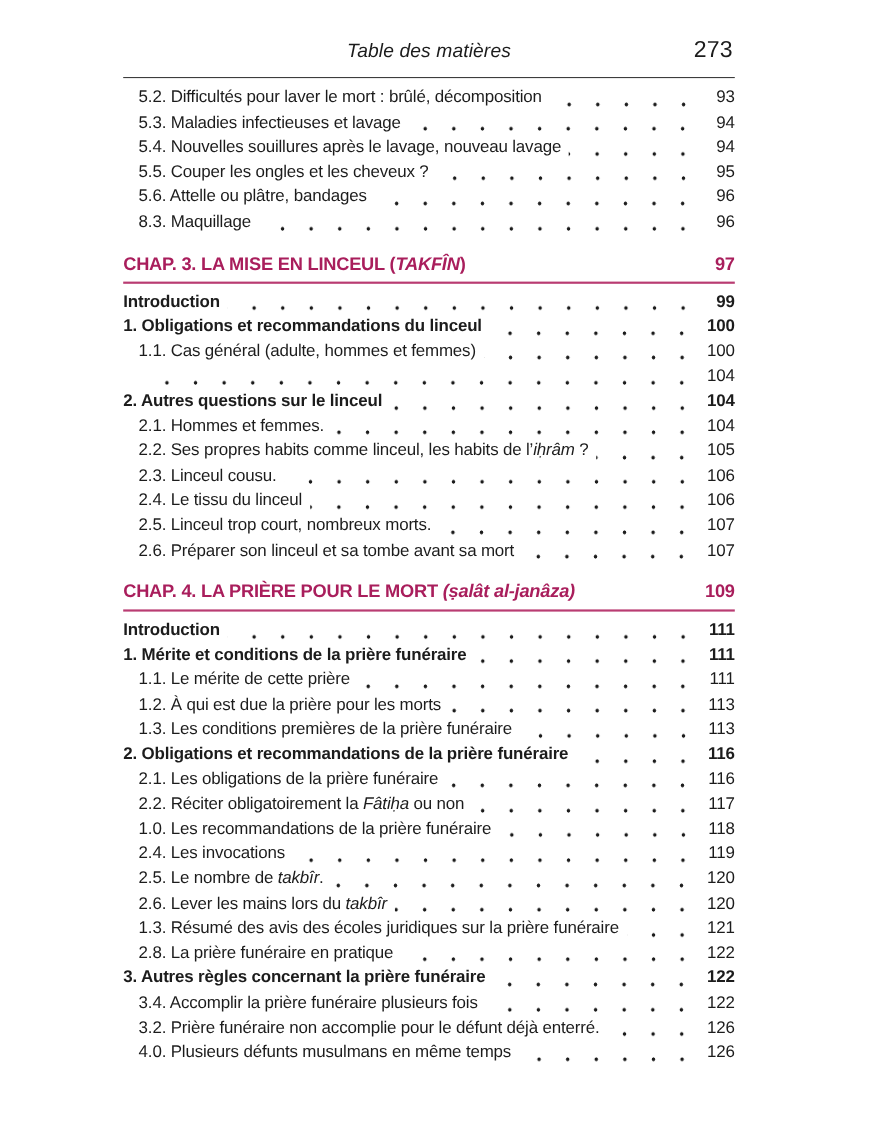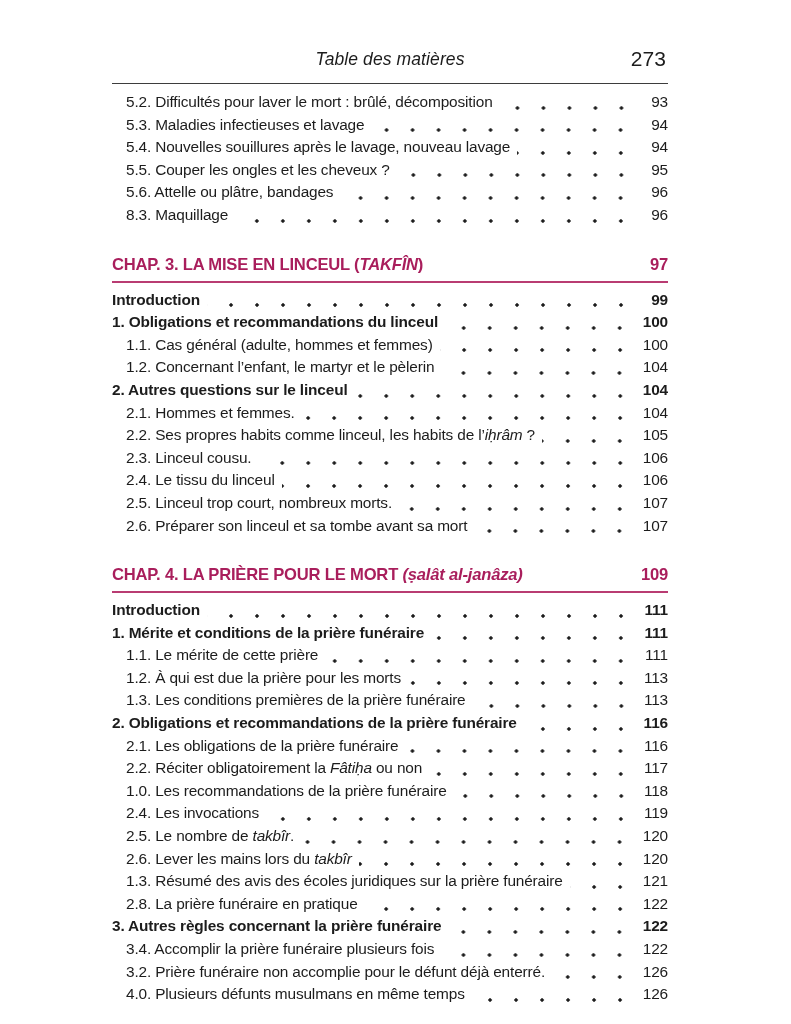--- a/index.html
+++ b/index.html
@@ -12,21 +12,21 @@
     width: 791px;
     height: 1024px;
     overflow: hidden;
     position: relative;
     font-family: "Liberation Sans", sans-serif;
     color: var(--text, #1c1c1c);
   }
   .page {
     position: absolute;
     left: 112px;
-    top: 48px;
+    top: 35px;
     width: 556px;
   }
   
   .running-head {
     position: relative;
     text-align: center;
     font-style: italic;
     font-size: 17.5px;
     line-height: 22px;
     padding-bottom: 13px;
@@ -76,21 +76,21 @@
     color: var(--accent, #a91e5c);
     font-weight: bold;
     font-size: 16.6px;
     letter-spacing: -0.2px;
     line-height: 21px;
     border-bottom: 2px solid var(--accent-line, #b93c72);
     padding-bottom: 6px;
     margin: 15px 0 6px 0;
   }
   .chapter .label { flex: 1 1 auto; white-space: nowrap; }
-  .chapter .pg { text-align: right; margin-top: 12px; }
+  .chapter .pg { text-align: right; }
   i { font-style: italic; }
 </style>
 </head>
 <body>
 
 <div class="page" style="--accent: #a91e5c; --accent-line: #b93c72; --text: #1c1c1c; --rule: #3d3d3d;">
   <div class="running-head">
     <span>Table des matières</span>
     <span class="folio">273</span>
   </div>
@@ -138,21 +138,20 @@
         <span class="label"><span>1. Obligations et recommandations du linceul</span></span>
         <span class="leader"></span>
         <span class="pg">100</span>
       </div>
       <div class="row lvl2">
         <span class="label"><span>1.1. Cas général (adulte, hommes et femmes)</span></span>
         <span class="leader"></span>
         <span class="pg">100</span>
       </div>
       <div class="row lvl2">
-        <span class="label"><span>1.2. Concernant l’enfant, le martyr et le pèlerin</span></span>
         <span class="leader"></span>
         <span class="pg">104</span>
       </div>
       <div class="row lvl1 bold">
         <span class="label"><span>2. Autres questions sur le linceul</span></span>
         <span class="leader"></span>
         <span class="pg">104</span>
       </div>
       <div class="row lvl2">
         <span class="label"><span>2.1. Hommes et femmes.</span></span>

